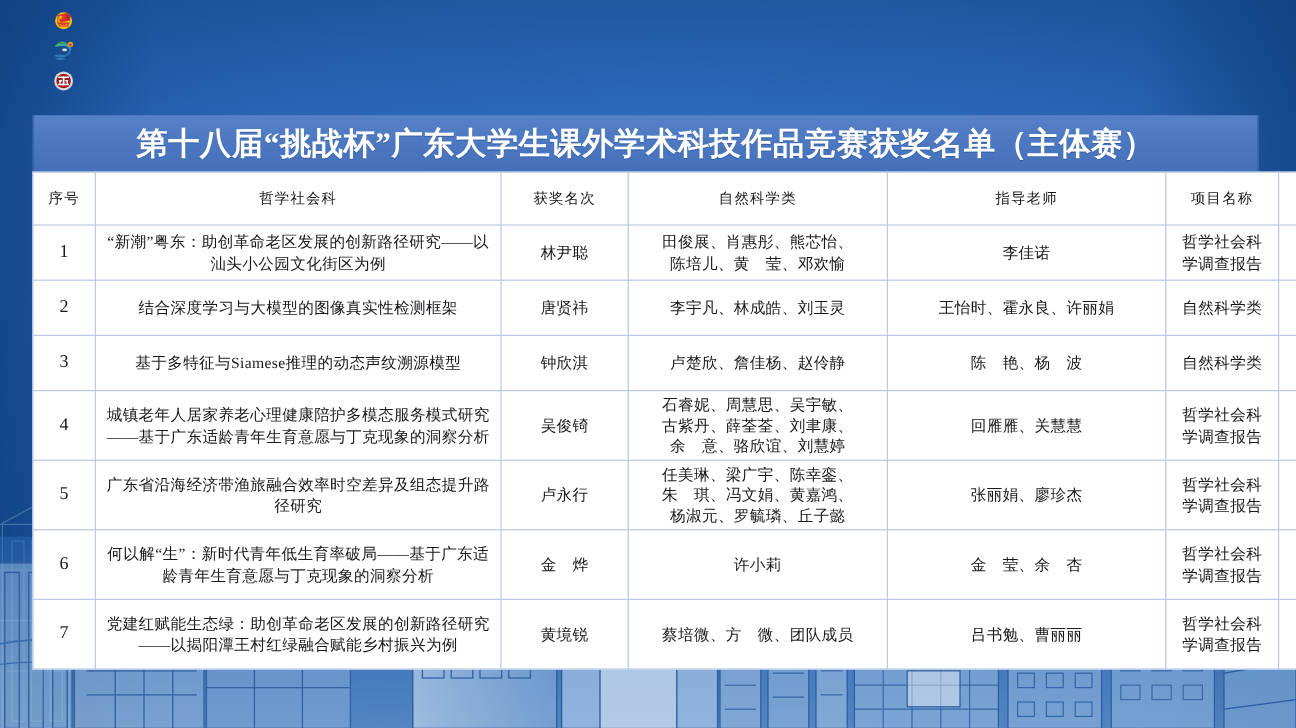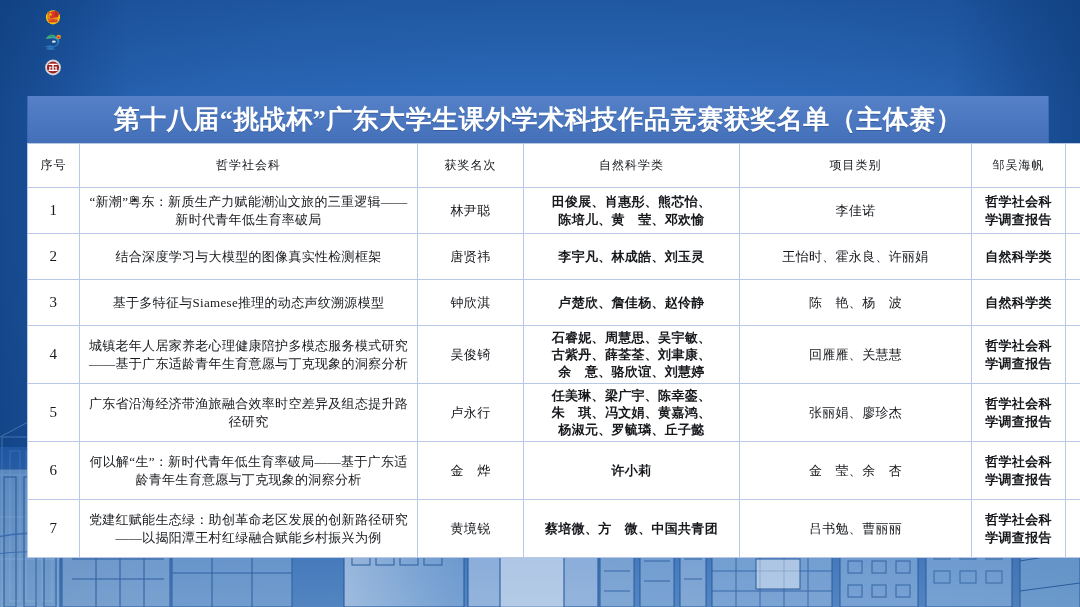--- a/index.html
+++ b/index.html
@@ -131,21 +131,21 @@
 
   
   col.c-idx    { width: 52px; }
   col.c-name   { width: 338px; }
   col.c-leader { width: 106px; }
   col.c-team   { width: 216px; }
   col.c-mentor { width: 232px; }
   col.c-cat    { width: 94px; }
   col.c-award  { width: 84px; }
 
-  .cell-multiline { white-space: pre-line; font-weight: bold; }
+  .cell-multiline { white-space: pre-line; }
 </style>
 </head>
 <body>
 
 <div id="bg"></div>
 <div id="bg-vignette"></div>
 
 <svg id="city-left" viewBox="0 0 80 230" preserveAspectRatio="none">
   <g stroke="#9cc0e8" stroke-width="1" fill="none" opacity=".8">
     <rect x="2" y="60" width="56" height="170"></rect>
@@ -377,29 +377,29 @@
       <col class="c-mentor">
         <col class="c-cat">
         <col class="c-award">
     </colgroup>
     <thead>
       <tr>
         <th>序号</th>
         <th>哲学社会科</th>
         <th>获奖名次</th>
         <th>自然科学类</th>
-        <th>项目类别</th>
-        <th>邹吴海帆</th>
+        <th>指导老师</th>
+        <th>项目名称</th>
         <th>获奖名次</th>
       </tr>
     </thead>
     <tbody>
       <tr>
         <td class="idx">1</td>
-        <td>“新潮”粤东：新质生产力赋能潮汕文旅的三重逻辑——新时代青年低生育率破局</td>
+        <td>“新潮”粤东：助创革命老区发展的创新路径研究——以汕头小公园文化街区为例</td>
         <td>林尹聪</td>
         <td class="cell-multiline">田俊展、肖惠彤、熊芯怡、
 陈培儿、黄　莹、邓欢愉</td>
         <td>李佳诺</td>
         <td class="cell-multiline">哲学社会科
 学调查报告</td>
         <td>二等奖</td>
       </tr>
       <tr>
         <td class="idx">2</td>
@@ -450,21 +450,21 @@
         <td class="cell-multiline">许小莉</td>
         <td>金　莹、余　杏</td>
         <td class="cell-multiline">哲学社会科
 学调查报告</td>
         <td>三等奖</td>
       </tr>
       <tr class="tall">
         <td class="idx">7</td>
         <td>党建红赋能生态绿：助创革命老区发展的创新路径研究——以揭阳潭王村红绿融合赋能乡村振兴为例</td>
         <td>黄境锐</td>
-        <td class="cell-multiline">蔡培微、方　微、中国共青团</td>
+        <td class="cell-multiline">蔡培微、方　微、团队成员</td>
         <td>吕书勉、曹丽丽</td>
         <td class="cell-multiline">哲学社会科
 学调查报告</td>
         <td>三等奖</td>
       </tr>
     </tbody>
   </table>
 </div>
 
 </body></html>

